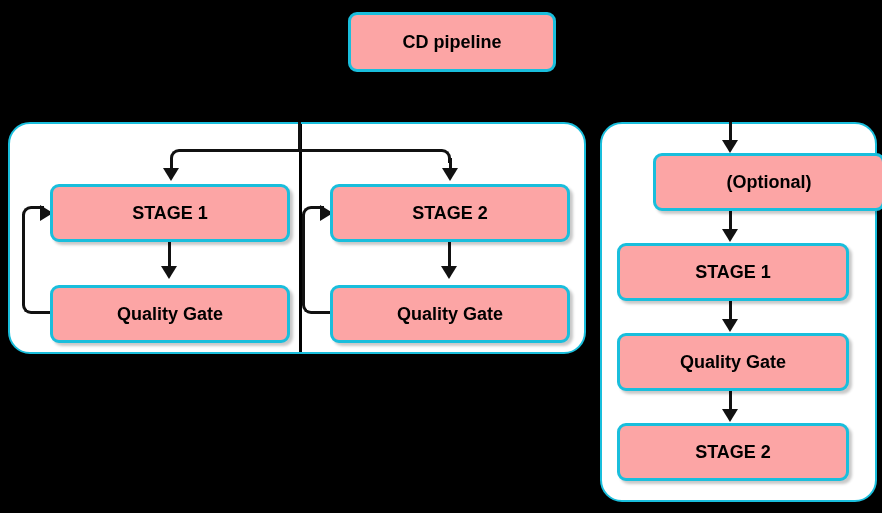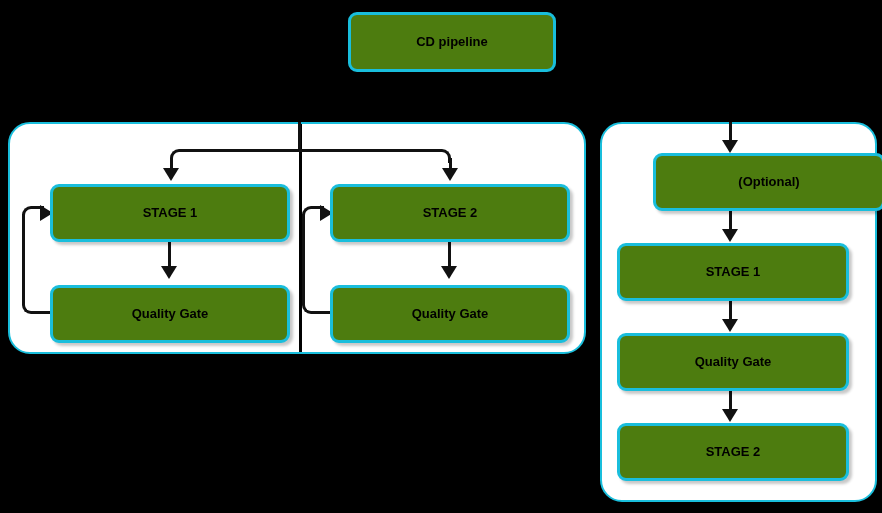--- a/index.html
+++ b/index.html
@@ -11,30 +11,30 @@
     width: 882px;
     height: 513px;
     position: relative;
     overflow: hidden;
     font-family: "Liberation Sans", sans-serif;
   }
 
   
   .node {
     position: absolute;
-    background: #4d7c0f;
+    background: #fca5a5;
     border: 3px solid #19bedc;
     border-radius: 9px;
     box-sizing: border-box;
     display: flex;
     align-items: center;
     justify-content: center;
     text-align: center;
     color: #000000;
-    font-size: 13px;
+    font-size: 18px;
     font-weight: bold;
     line-height: 1.25;
     box-shadow: 3px 3px 3px rgba(0,0,0,0.22);
     z-index: 5;
   }
   .node span { display: block; }
 
   
   .panel {
     position: absolute;

